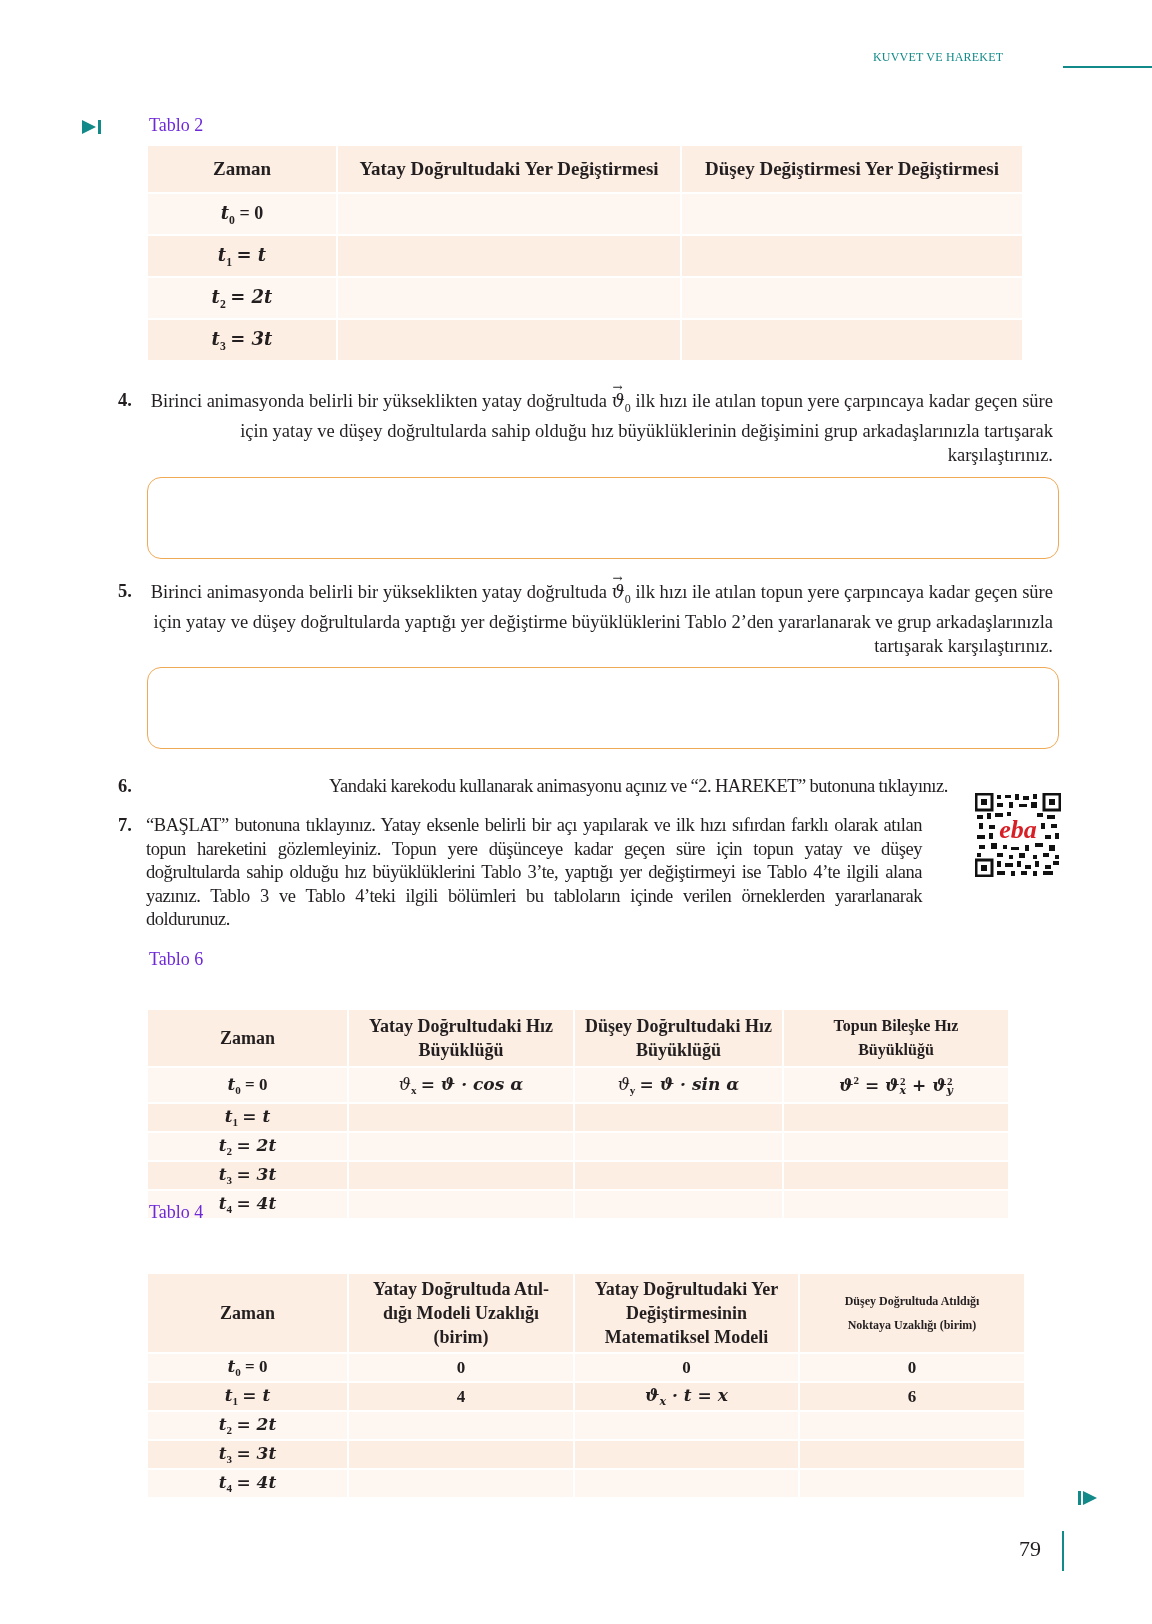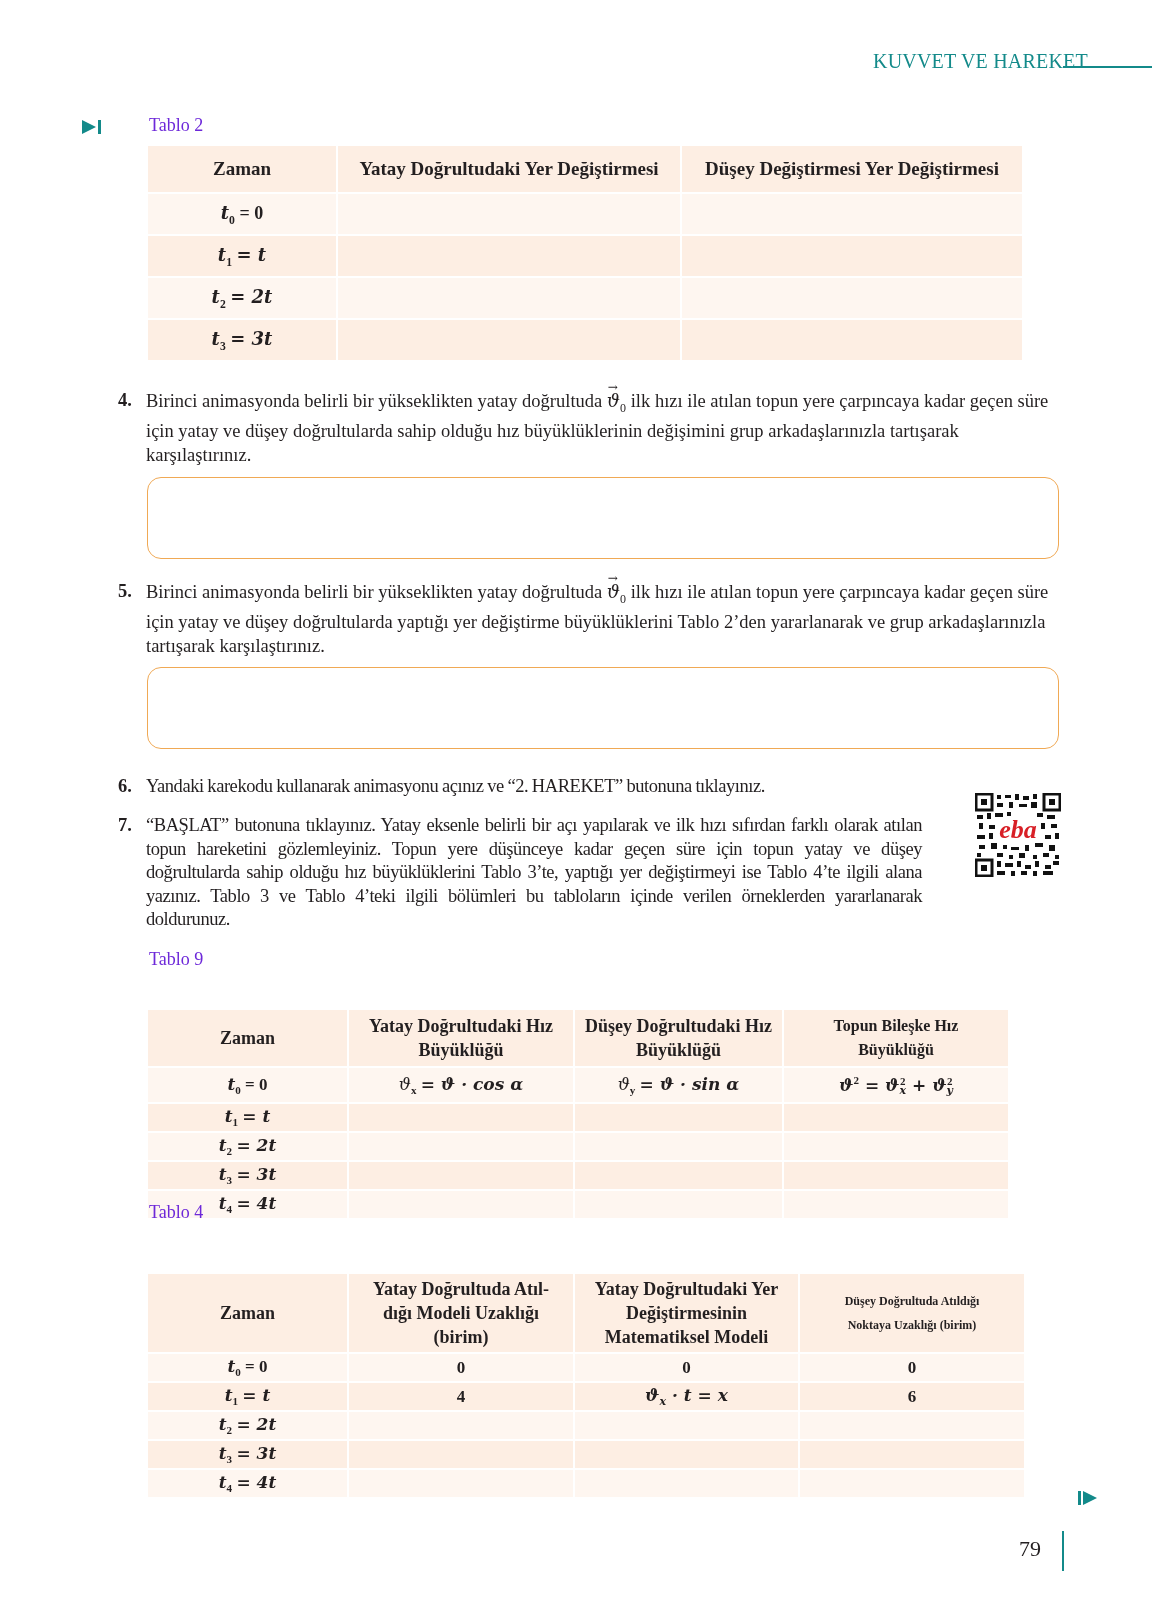--- a/index.html
+++ b/index.html
@@ -1,21 +1,21 @@
 <!DOCTYPE html>
 <html><head>
 <meta charset="utf-8">
 <style>
   html, body { margin:0; padding:0; background:#ffffff; }
   body { width:1152px; height:1624px; position:relative; overflow:hidden;
          font-family:"Liberation Serif","DejaVu Serif",serif; color:#231f20; }
   .abs { position:absolute; }
 
   
-  .running-head { left:873px; top:50px; font-size:20px; color:#138a8a; letter-spacing:0.2px; }
+  .running-head { left:873px; top:50px; font-size:12px; color:#138a8a; letter-spacing:0.2px; }
   .head-rule { left:1063px; top:66px; width:89px; height:2px; background:#138a8a; }
 
   
   .nav-start { left:82px; top:118px; width:22px; height:18px; }
   .nav-next { left:1078px; top:1489px; width:22px; height:18px; }
 
   
   .caption { font-weight:normal; font-size:18px; color:#6d28d9; }
 
   
@@ -39,21 +39,21 @@
   #t3 tr.first td { height:34px; }
 
   #t4 { left:146px; top:1272px; }
   #t4 th { height:78px; font-size:18px; line-height:24px; }
   #t4 th.small { font-size:12px; }
   #t4 td { height:27px; font-size:17px; }
 
   
   .q { left:118px; font-size:18.5px; line-height:23.5px; color:#231f20; width:935px; }
   .q .qnum { position:absolute; left:0; top:0; font-weight:bold; }
-  .q .qtext { margin-left:28px; display:block; }
+  .q .qtext { margin-left:28px; display:block;text-align:right; }
   .q.condensed .qtext { letter-spacing:-0.45px; word-spacing:-0.5px; }
   .q.justify .qtext { text-align:justify; }
 
   .answer-box { left:147px; width:910px; height:80px; border:1.5px solid #f0a955; border-radius:14px; background:#ffffff; }
 
   
   .qr { left:975px; top:793px; width:86px; height:84px; }
 
   
   .page-num { left:1019px; top:1536px; font-size:22px; color:#231f20; }
@@ -179,21 +179,21 @@
     <rect x="22" y="78" width="8" height="4"></rect>
       <rect x="36" y="78" width="4" height="5"></rect>
       <rect x="46" y="78" width="6" height="4"></rect>
       <rect x="58" y="78" width="4" height="5"></rect>
       <rect x="68" y="78" width="10" height="4"></rect>
   </g>
   <rect x="20" y="26" width="46" height="24" fill="#fff"></rect>
   <text x="43" y="45" text-anchor="middle" font-family="Liberation Serif, serif" font-style="italic" font-weight="bold" font-size="26" fill="#d81f26">eba</text>
 </svg>
 
-<div class="abs caption" style="left:149px; top:949px;">Tablo 9</div>
+<div class="abs caption" style="left:149px; top:949px;">Tablo 6</div>
 <table id="t3" class="data">
   <tbody>
       <tr class="h">
     <th style="width:199px">Zaman</th>
     <th style="width:224px"><span>Yatay Doğrultudaki Hız</span><br><span>Büyüklüğü</span></th>
     <th style="width:207px"><span>Düşey Doğrultudaki Hız</span><br><span>Büyüklüğü</span></th>
     <th class="small" style="width:224px"><span>Topun Bileşke Hız</span><br><span>Büyüklüğü</span></th>
   </tr>
   <tr class="a first">
     <td><span class="math">t</span><sub class="num">0</sub> <span class="num">= 0</span></td>

